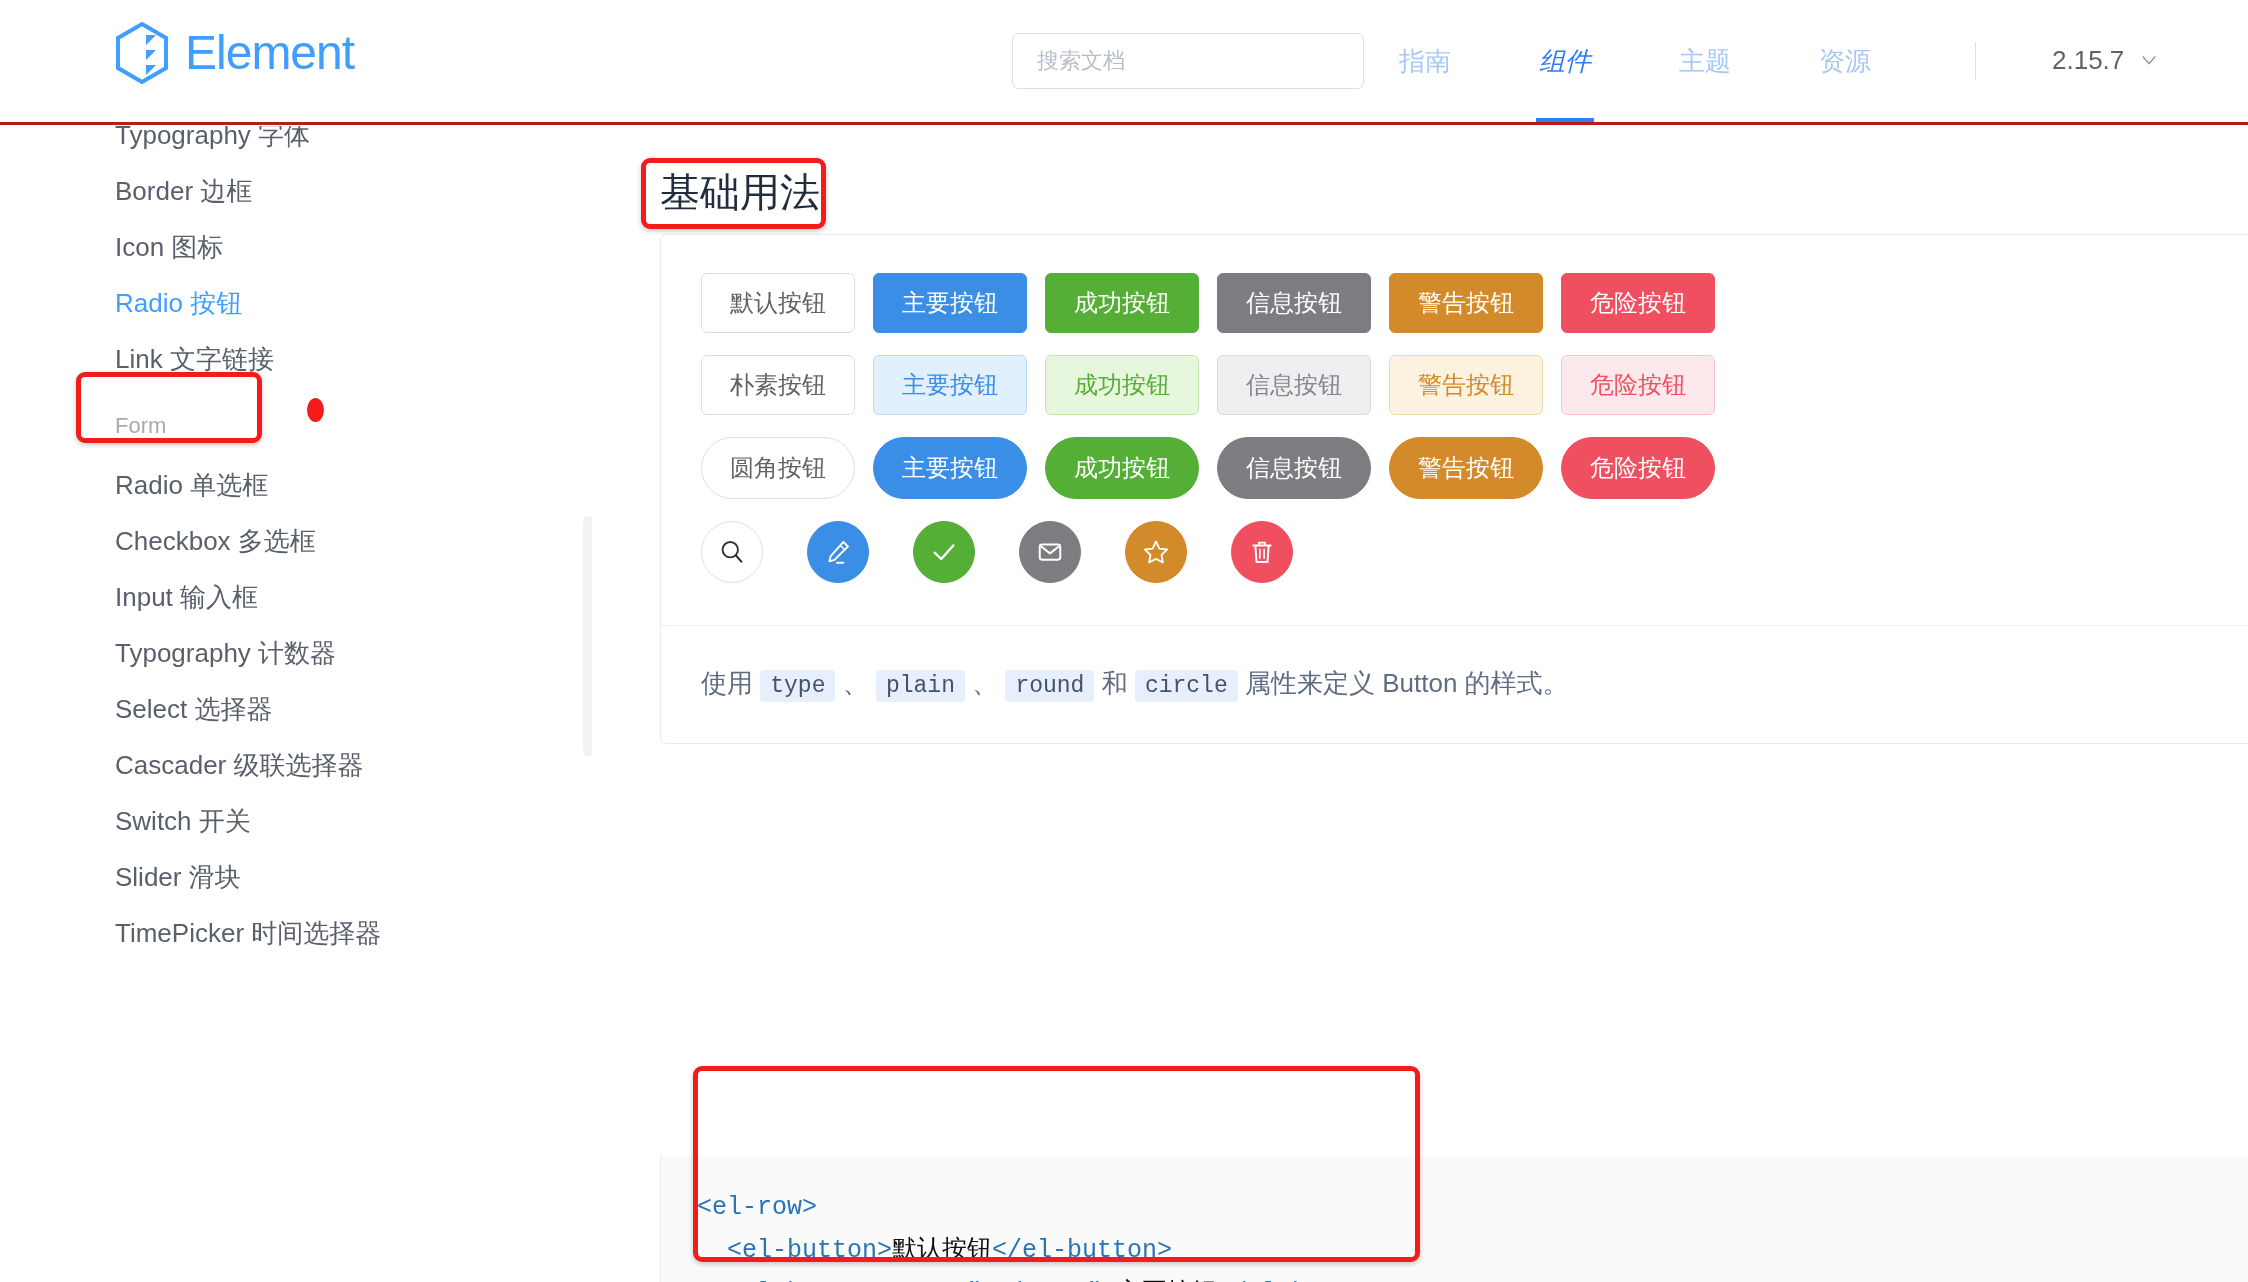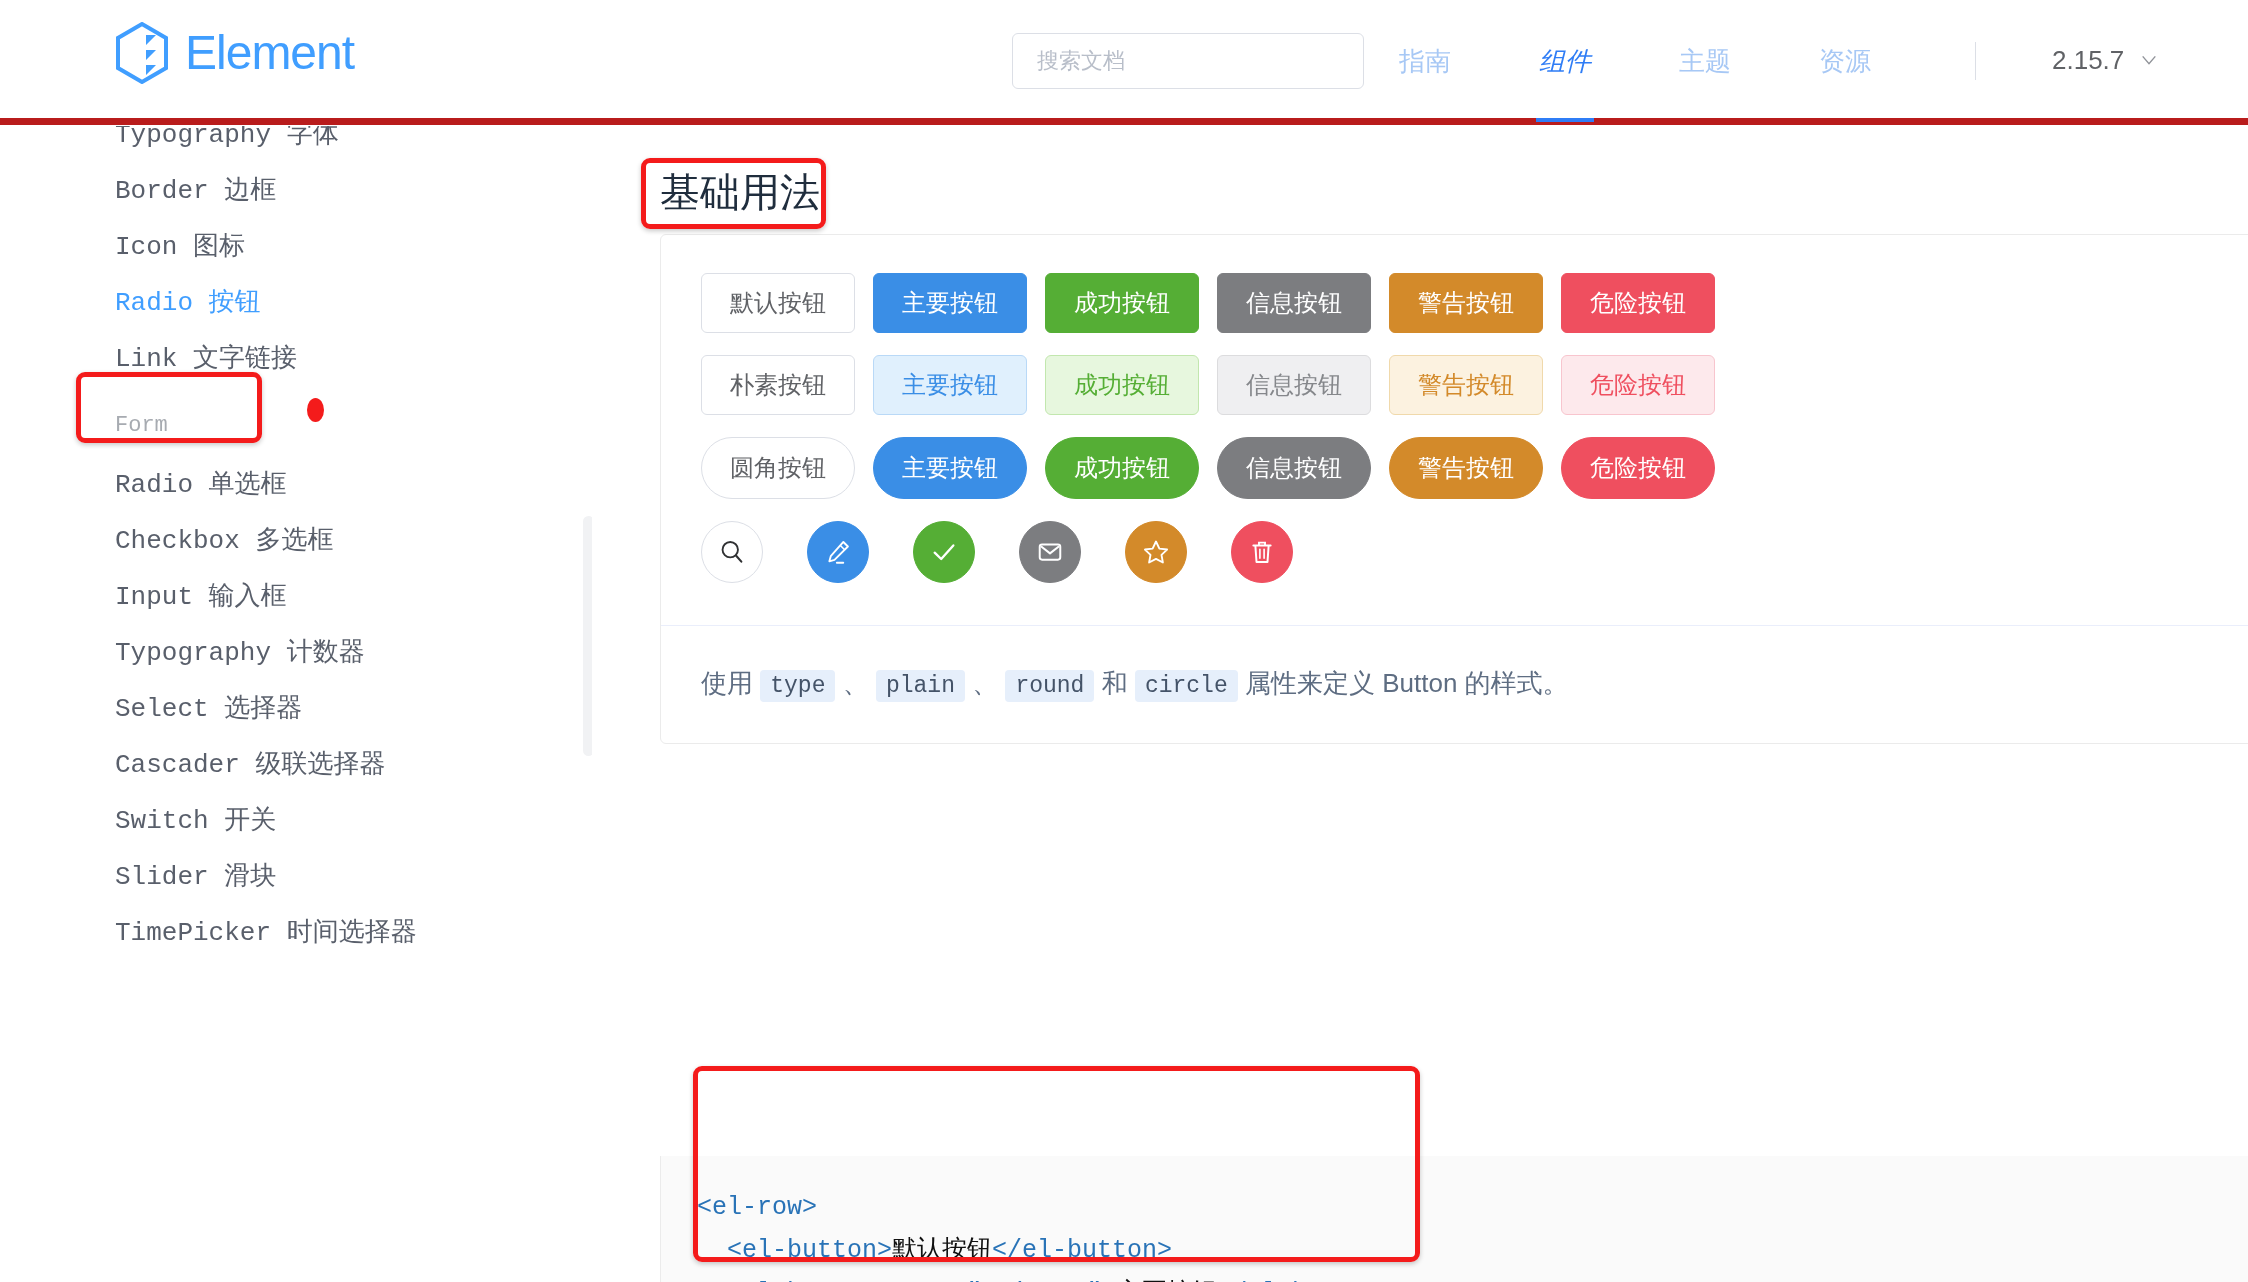--- a/index.html
+++ b/index.html
@@ -16,21 +16,21 @@
     background: #fff;
   }
 
   
   .header {
     position: absolute;
     top: 0; left: 0;
     width: 2248px;
     height: 125px;
     background: #fff;
-    border-bottom: 7px solid #b91c1c;
+    border-bottom: 3px solid #b91c1c;
     box-sizing: border-box;
   }
   .logo-wrap {
     position: absolute;
     left: 115px; top: 22px;
     display: flex;
     align-items: center;
     gap: 16px;
     cursor: pointer;
   }
@@ -111,21 +111,20 @@
   .chev { width: 18px; height: 18px; }
 
   
   .sidebar {
     position: absolute;
     left: 0; top: 126px;
     width: 592px;
     height: 964px;
     background: #fff;
     overflow: hidden;
-    font-family: Liberation Mono, monospace;
   }
   .side-item {
     position: absolute;
     left: 115px;
     font-size: 26px;
     color: #595f6b;
     white-space: nowrap;
     cursor: pointer;
     line-height: 30px;
   }

